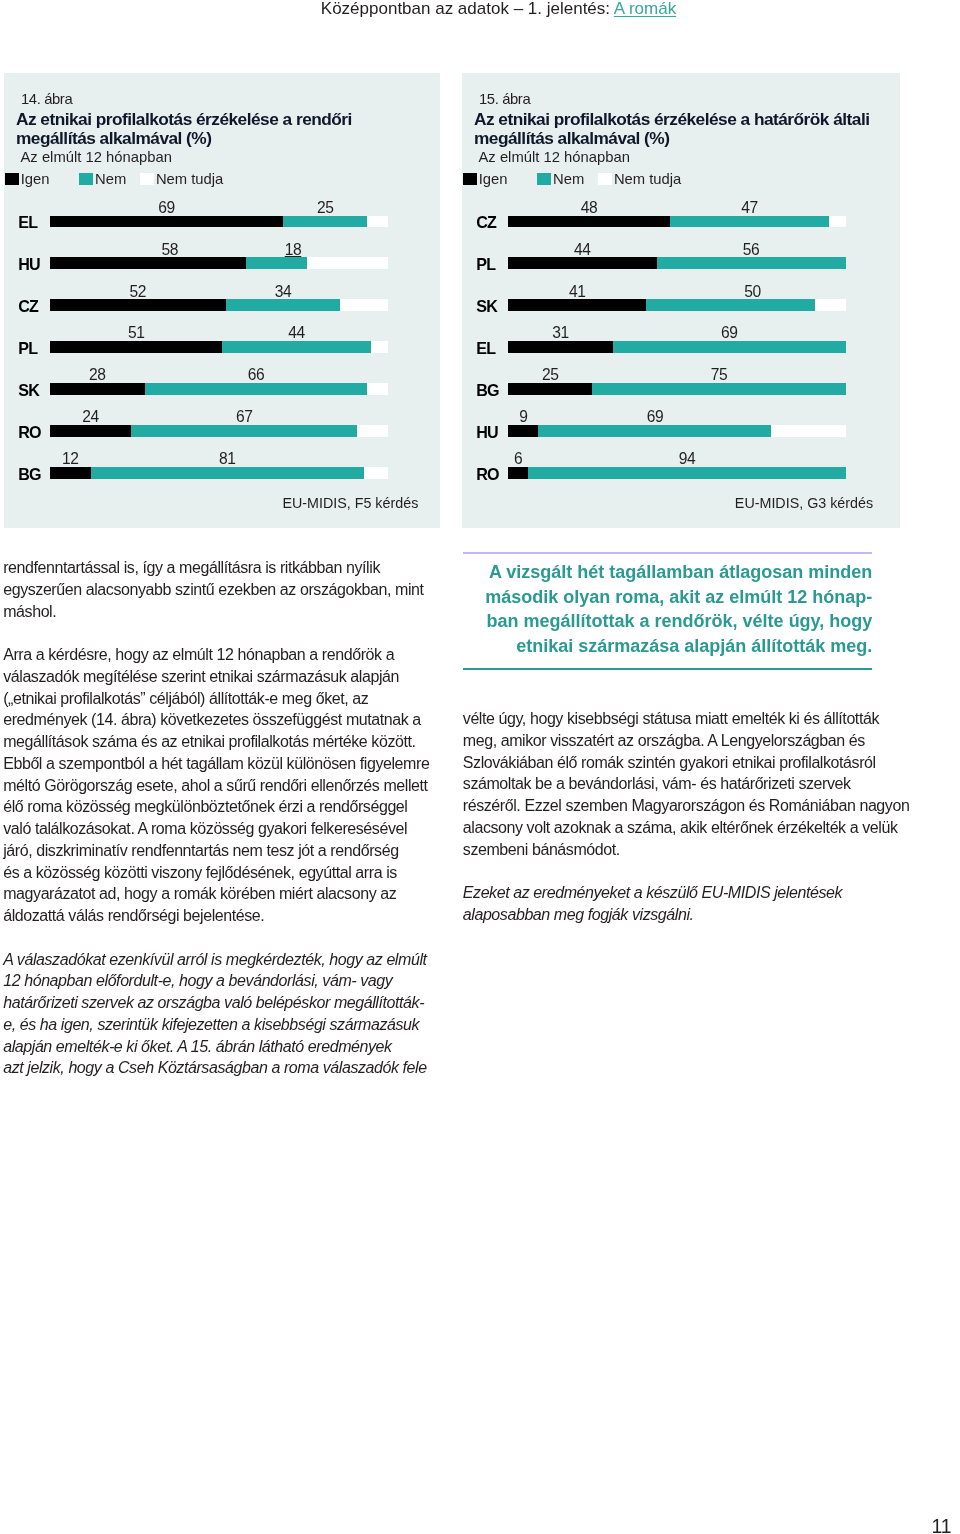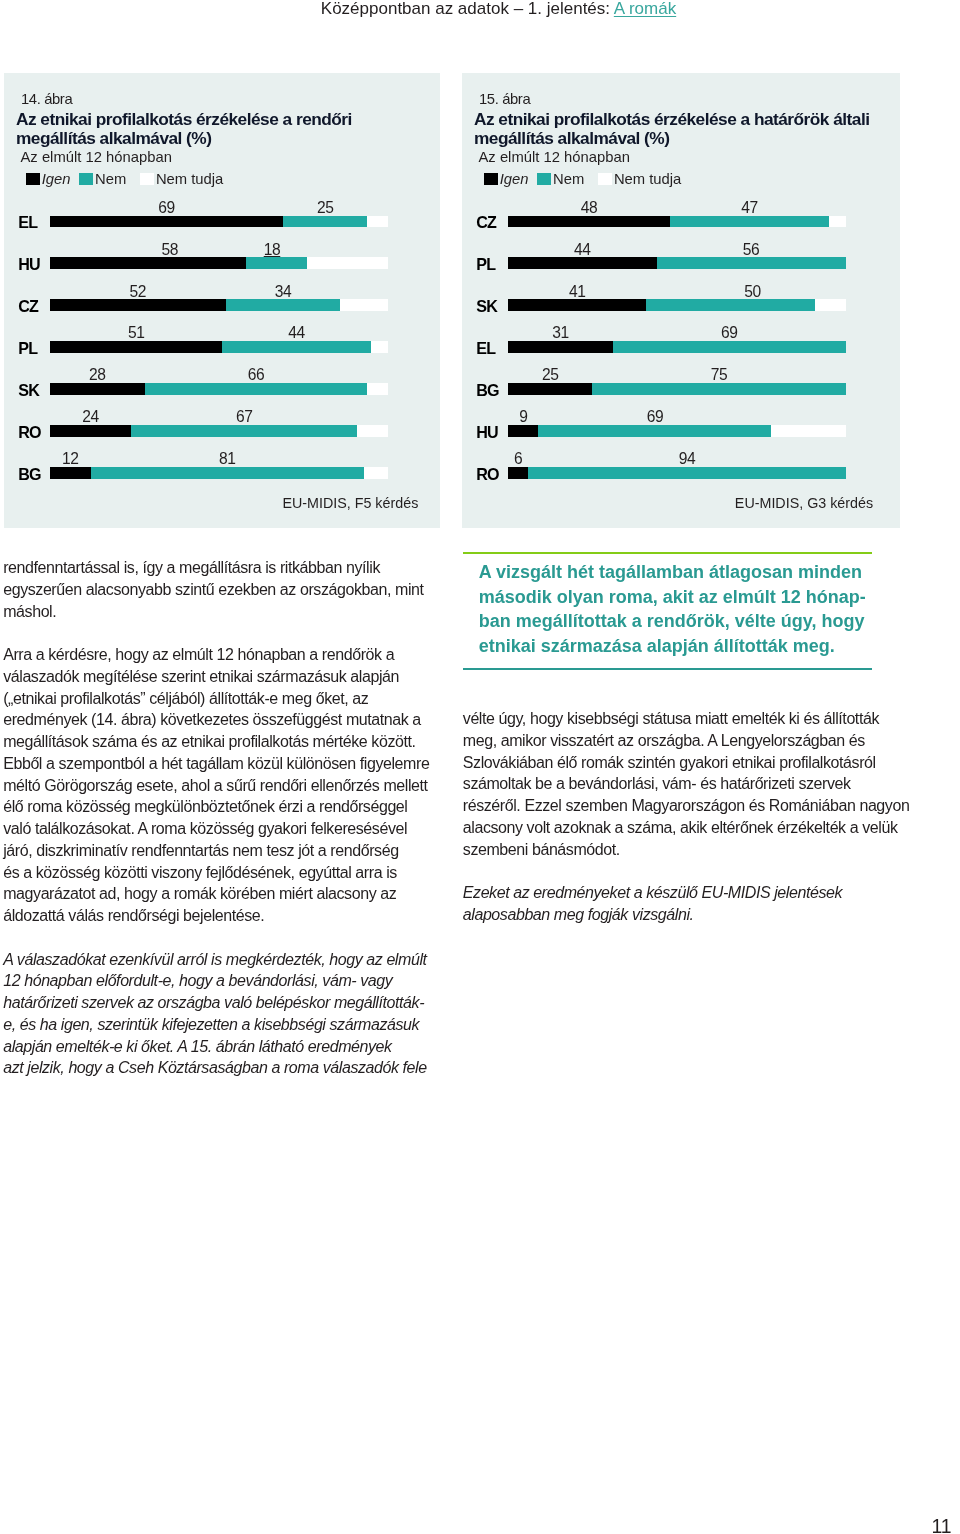--- a/index.html
+++ b/index.html
@@ -22,21 +22,21 @@
   
   .fig-panel{position:absolute;top:73px;height:455px;background:#e8f0ef;}
   .fig-left{left:4px;width:435.7px;}
   .fig-right{left:462px;width:438px;}
   .fig-num{position:absolute;left:17px;top:17.5px;font-size:14.8px;letter-spacing:-0.38px;color:#231f20;}
   .fig-title{position:absolute;left:0;top:36.5px;width:407px;font-size:17.3px;font-weight:bold;
     color:#0f172a;line-height:19px;letter-spacing:-0.52px;margin-left:12px;}
   .fig-sub{position:absolute;left:16.5px;top:75.5px;font-size:14.8px;color:#231f20;}
   .legend{position:absolute;left:0;top:0;width:100%;height:100%;font-size:14.8px;color:#231f20;}
   .lg-item{position:absolute;top:98px;white-space:nowrap;}
-  .lg-item:nth-of-type(1){left:22px;font-style:italic;}
+  .lg-item:nth-of-type(1){left:1px;}
   .lg-item:nth-of-type(2){left:75.3px;}
   .lg-item:nth-of-type(3){left:136.2px;}
   .sw{display:inline-block;width:13.6px;height:11.8px;vertical-align:-1.2px;margin-right:2.1px;}
   .sw-black{background:#000;}
   .sw-teal{background:#21aba3;}
   .sw-white{background:#fff;}
   .fig-src{position:absolute;bottom:0;font-size:14.3px;color:#231f20;white-space:nowrap;text-align:right;}
   .fig-left .fig-src{right:21.4px;top:422.2px;}
   .fig-right .fig-src{right:26.9px;top:422.2px;}
 
@@ -47,21 +47,21 @@
   .seg-val{position:absolute;font-size:15.6px;color:#231f20;text-align:center;letter-spacing:-0.4px;}
 
   
   .col{position:absolute;font-size:16px;letter-spacing:-0.42px;line-height:21.75px;color:#231f20;}
   .col-left{left:3.2px;top:557px;width:445px;}
   .col-right{left:462.8px;top:551.5px;width:445px;}
   .bp{margin:0 0 21.75px 0;text-align:left;}
   .tl{display:block;white-space:nowrap;}
   .bp-last{margin-bottom:0;font-style:italic;}
 
-  .pullquote{border-top:2px solid #84cc16;border-bottom:2px solid #2a9a92;padding:6.5px 0 10px 15.9px;margin:0 0 38px 0;width:409.5px;box-sizing:border-box;}
+  .pullquote{border-top:2px solid #c4b5fd;border-bottom:2px solid #2a9a92;padding:6.5px 0 10px 15.9px;margin:0 0 38px 0;width:409.5px;box-sizing:border-box;text-align:right;}
   .pullquote p{margin:0;font-size:18px;letter-spacing:normal;line-height:24.5px;font-weight:bold;color:#2a9a92;}
 
   .pageno{position:absolute;left:0;top:1516px;width:951.6px;text-align:right;font-size:19.4px;line-height:20px;color:#231f20;}
 </style>
 </head>
 <body>
 
 <div class="page">
 
   <div class="running-head">
@@ -81,21 +81,21 @@
         <div class="row-label" style="left: 14.2px; top: 140.3px;">EL</div>
         <div class="seg" style="left: 46.1px; top: 142.5px; width: 232.875px; height: 11.5px; background: rgb(0, 0, 0);"></div>
         <div class="seg-val" style="left: 132.537px; top: 125.7px; width: 60px;">69</div>
         <div class="seg" style="left: 278.975px; top: 142.5px; width: 84.375px; height: 11.5px; background: rgb(33, 171, 163);"></div>
         <div class="seg-val" style="left: 291.162px; top: 125.7px; width: 60px;">25</div>
         <div class="seg" style="left: 363.35px; top: 142.5px; width: 20.25px; height: 11.5px; background: rgb(255, 255, 255);"></div>
         <div class="row-label" style="left: 14.2px; top: 182.23px;">HU</div>
         <div class="seg" style="left: 46.1px; top: 184.43px; width: 195.75px; height: 11.5px; background: rgb(0, 0, 0);"></div>
         <div class="seg-val" style="left: 113.975px; top: 167.63px; width: 60px; text-align: right;">58</div>
         <div class="seg" style="left: 241.85px; top: 184.43px; width: 60.75px; height: 11.5px; background: rgb(33, 171, 163);"></div>
-        <div class="seg-val" style="left: 238px; top: 167.63px; width: 60px; text-decoration: underline;">18</div>
+        <div class="seg-val" style="left: 259px; top: 167.63px; width: 60px; text-decoration: underline;">18</div>
         <div class="seg" style="left: 302.6px; top: 184.43px; width: 81px; height: 11.5px; background: rgb(255, 255, 255);"></div>
         <div class="row-label" style="left: 14.2px; top: 224.16px;">CZ</div>
         <div class="seg" style="left: 46.1px; top: 226.36px; width: 175.5px; height: 11.5px; background: rgb(0, 0, 0);"></div>
         <div class="seg-val" style="left: 103.85px; top: 209.56px; width: 60px;">52</div>
         <div class="seg" style="left: 221.6px; top: 226.36px; width: 114.75px; height: 11.5px; background: rgb(33, 171, 163);"></div>
         <div class="seg-val" style="left: 248.975px; top: 209.56px; width: 60px;">34</div>
         <div class="seg" style="left: 336.35px; top: 226.36px; width: 47.25px; height: 11.5px; background: rgb(255, 255, 255);"></div>
         <div class="row-label" style="left: 14.2px; top: 266.09px;">PL</div>
         <div class="seg" style="left: 46.1px; top: 268.29px; width: 172.125px; height: 11.5px; background: rgb(0, 0, 0);"></div>
         <div class="seg-val" style="left: 102.162px; top: 251.49px; width: 60px;">51</div>

